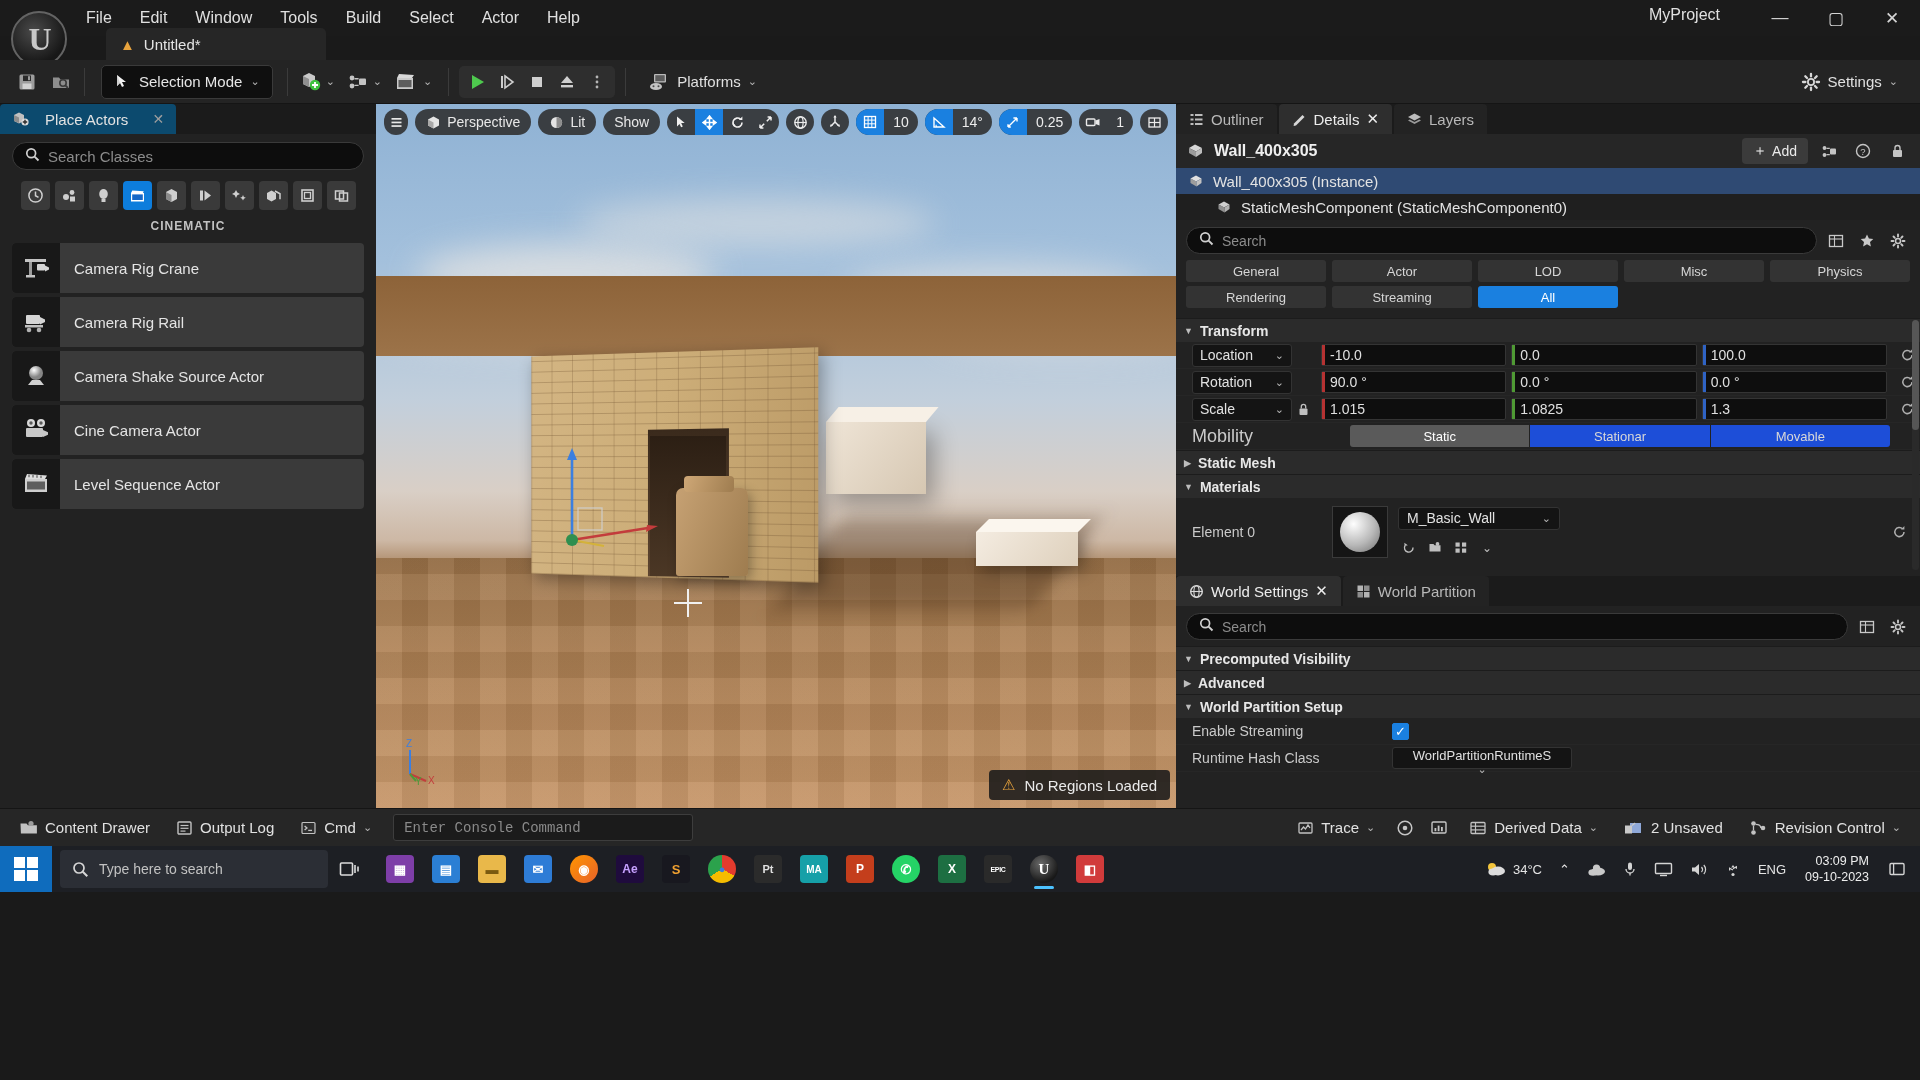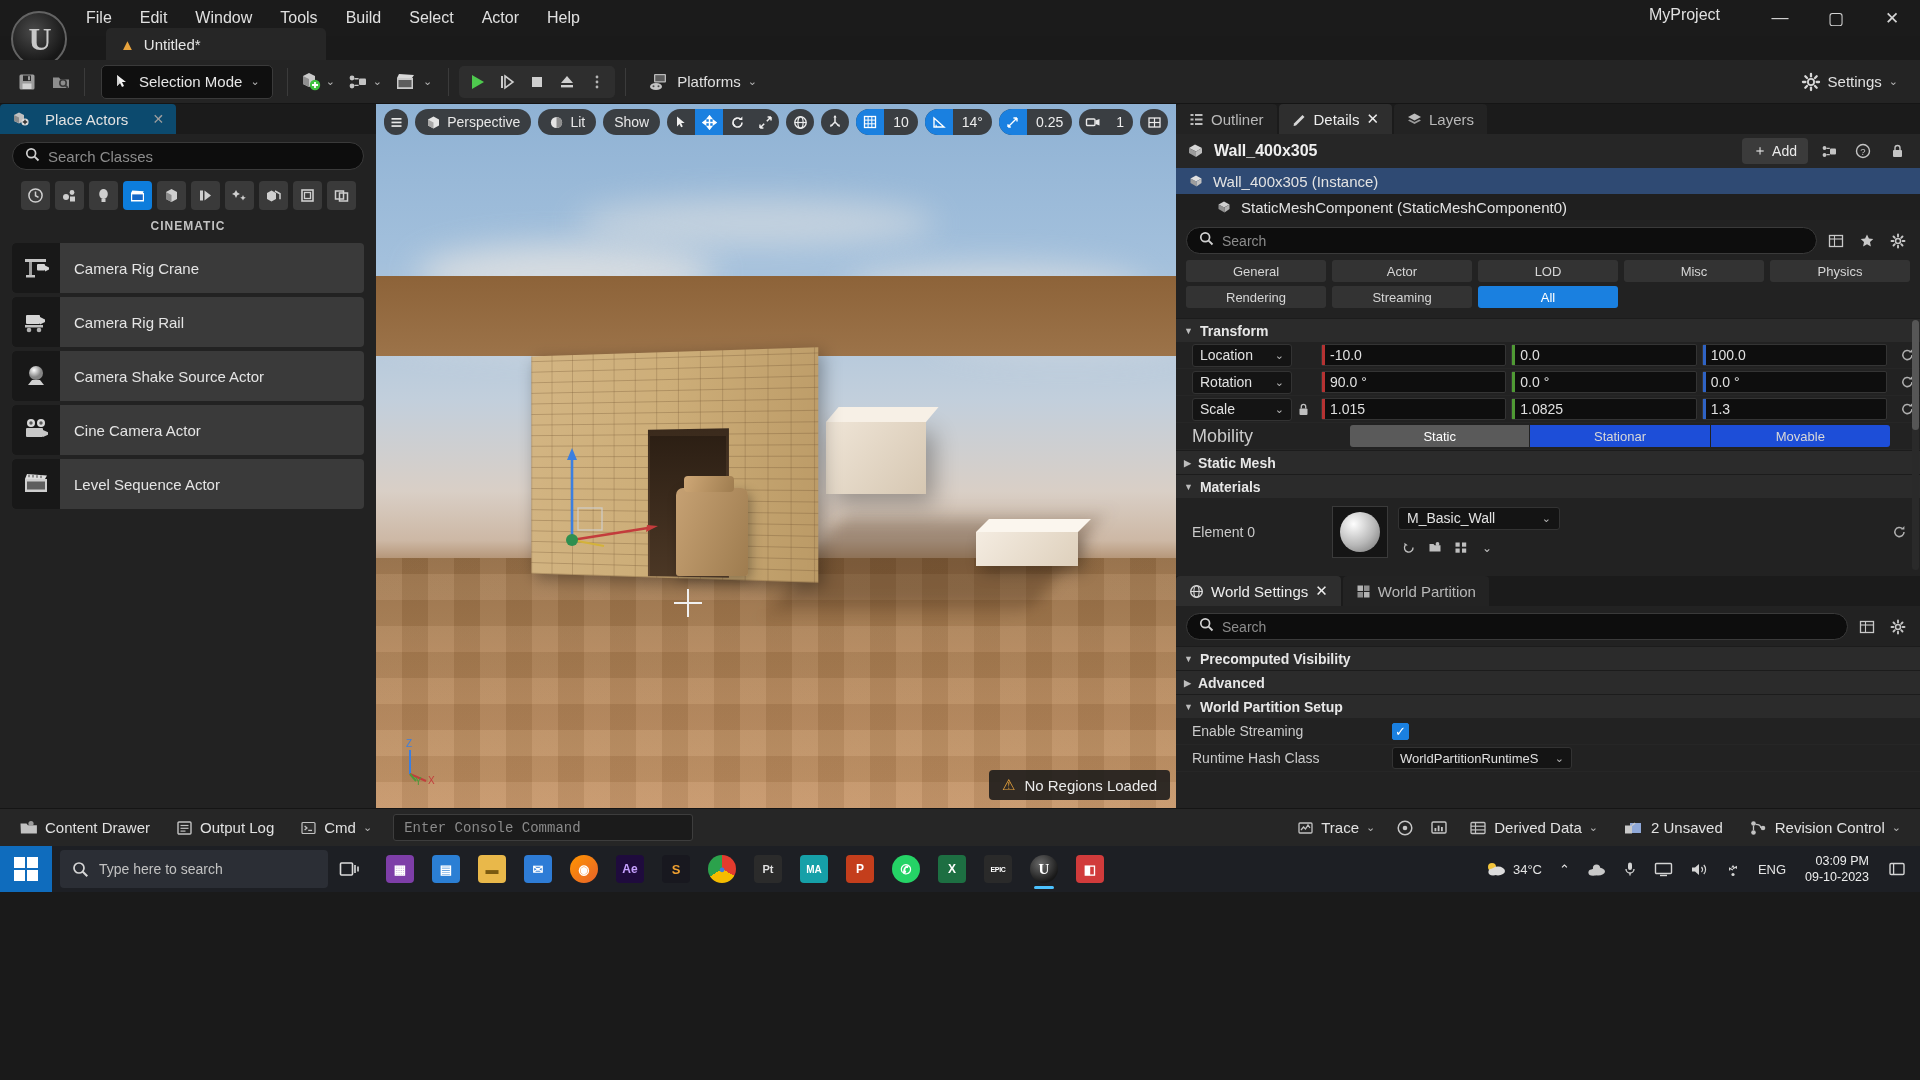--- a/index.html
+++ b/index.html
@@ -408,21 +408,21 @@
     border-radius: 2px; cursor: pointer;
   }
   .cb.checked {
     background: #1a80e0; border-color: #1a80e0;
     display: flex; align-items: center; justify-content: center;
   }
   .cb.checked::after { content: '✓'; color: #fff; font-size: 13px; line-height: 1; }
   .ws-select {
     width: 180px; height: 22px; background: #141414; border: 1px solid #333;
     border-radius: 3px; display: flex; align-items: center; justify-content: space-between;
-    padding: 0 7px; font-size: 13px; color: #e0e0e0; cursor: pointer;
+    padding: 0 7px; font-size: 13px; color: #e0e0e0; cursor: pointer; flex-direction: column;
   }
   .scrollbar {
     position: absolute; right: 1px; top: 216px; width: 7px; height: 250px;
     background: #2a2a2a; border-radius: 4px;
   }
   .scrollbar .thumb { width: 7px; height: 110px; background: #565656; border-radius: 4px; }
 
   
   .statusbar {
     position: absolute; left: 0; top: 808px; width: 1920px; height: 38px;

